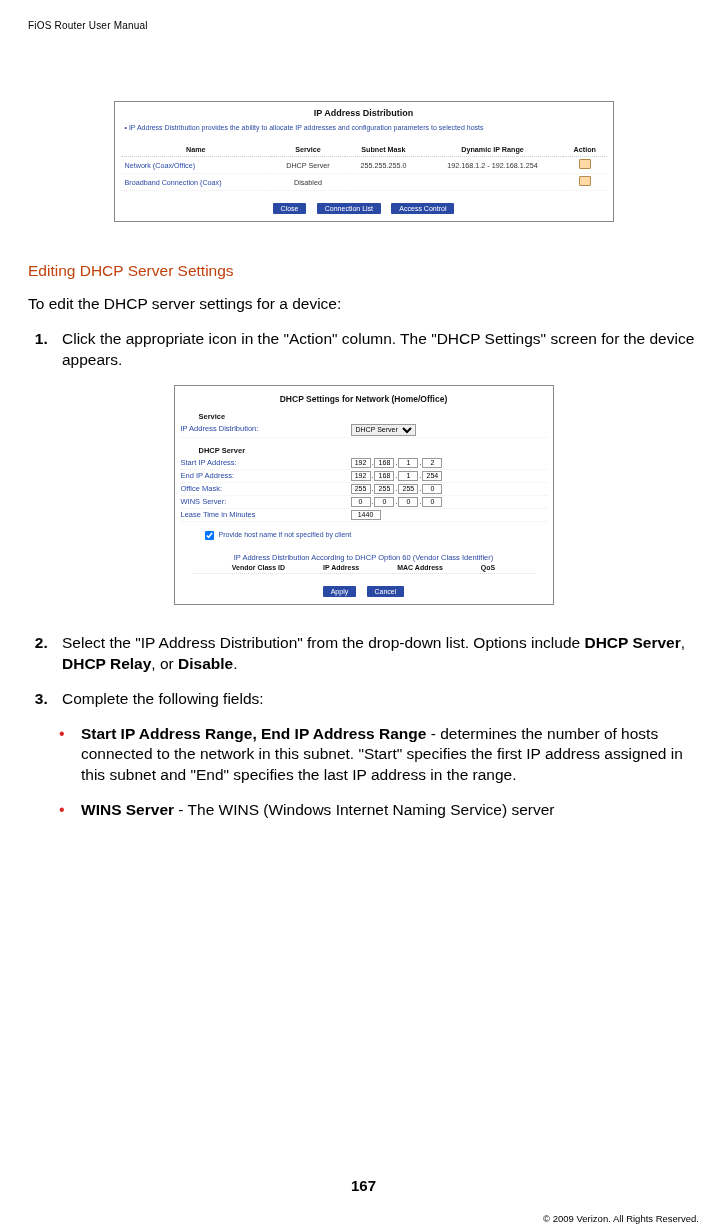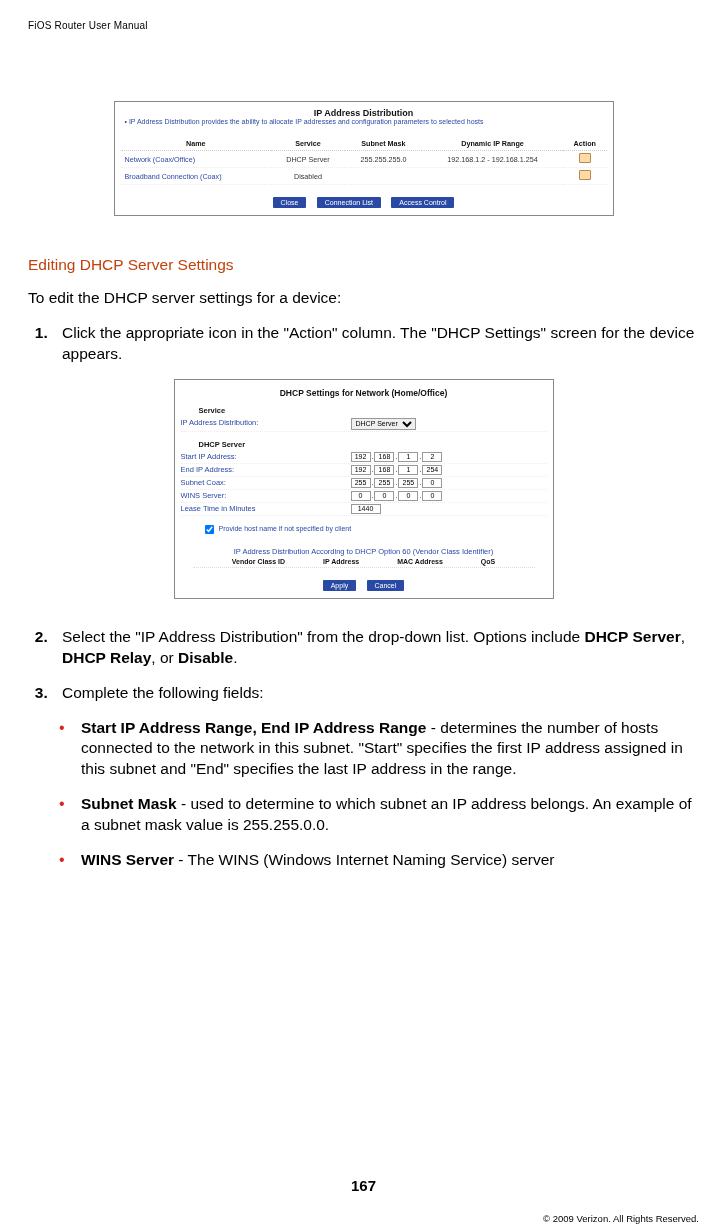--- a/index.html
+++ b/index.html
@@ -33,20 +33,21 @@
   }
   .ss1 {
     width: 500px;
     padding: 6px;
   }
   .ss1-title {
     text-align: center;
     font-size: 9px;
     font-weight: bold;
     color: #111;
+    margin-bottom: 6px;
   }
   .ss1-note {
     font-size: 7px;
     color: #2a49a5;
     margin-bottom: 12px;
     padding-left: 4px;
   }
   .ss1 table {
     width: 100%;
     border-collapse: collapse;
@@ -291,21 +292,21 @@
     </div>
 
     <div class="grp row">
       <span class="lbl">End IP Address:</span>
       <span class="val">
         <input type="text" value="192" style=""><span class="dot">.</span><input type="text" value="168" style=""><span class="dot">.</span><input type="text" value="1" style=""><span class="dot">.</span><input type="text" value="254" style="">
       </span>
     </div>
 
     <div class="grp row">
-      <span class="lbl">Subnet Coax:</span>
+      <span class="lbl">Office Mask:</span>
       <span class="val">
         <input type="text" value="255" style=""><span class="dot">.</span><input type="text" value="255" style=""><span class="dot">.</span><input type="text" value="255" style=""><span class="dot">.</span><input type="text" value="0" style="">
       </span>
     </div>
 
     <div class="grp row">
       <span class="lbl">WINS Server:</span>
       <span class="val">
         <input type="text" value="0" style=""><span class="dot">.</span><input type="text" value="0" style=""><span class="dot">.</span><input type="text" value="0" style=""><span class="dot">.</span><input type="text" value="0" style="">
       </span>
@@ -339,23 +340,20 @@
       <span>Select the "IP Address Distribution" from the drop-down list. Options include </span><span class="bold">DHCP Server</span><span>, </span><span class="bold">DHCP Relay</span><span>, or </span><span class="bold">Disable</span><span>.</span>
     </li>
     <li>Complete the following fields:</li>
   </ol>
 
   <ul class="bullets">
     <li>
       <span class="bold">Start IP Address Range, End IP Address Range</span><span> - determines the number of hosts connected to the network in this subnet. "Start" specifies the first IP address assigned in this subnet and "End" specifies the last IP address in the range.</span>
     </li>
     <li>
-      <span class="bold">Subnet Mask</span><span> - used to determine to which subnet an IP address belongs. An example of a subnet mask value is 255.255.0.0.</span>
-    </li>
-    <li>
       <span class="bold">WINS  Server</span><span> - The WINS (Windows Internet Naming Service) server</span>
     </li>
   </ul>
 
   <div class="page-num">167</div>
   <div class="copyright">© 2009 Verizon. All Rights Reserved.</div>
 
 </div>
 
 </body></html>

